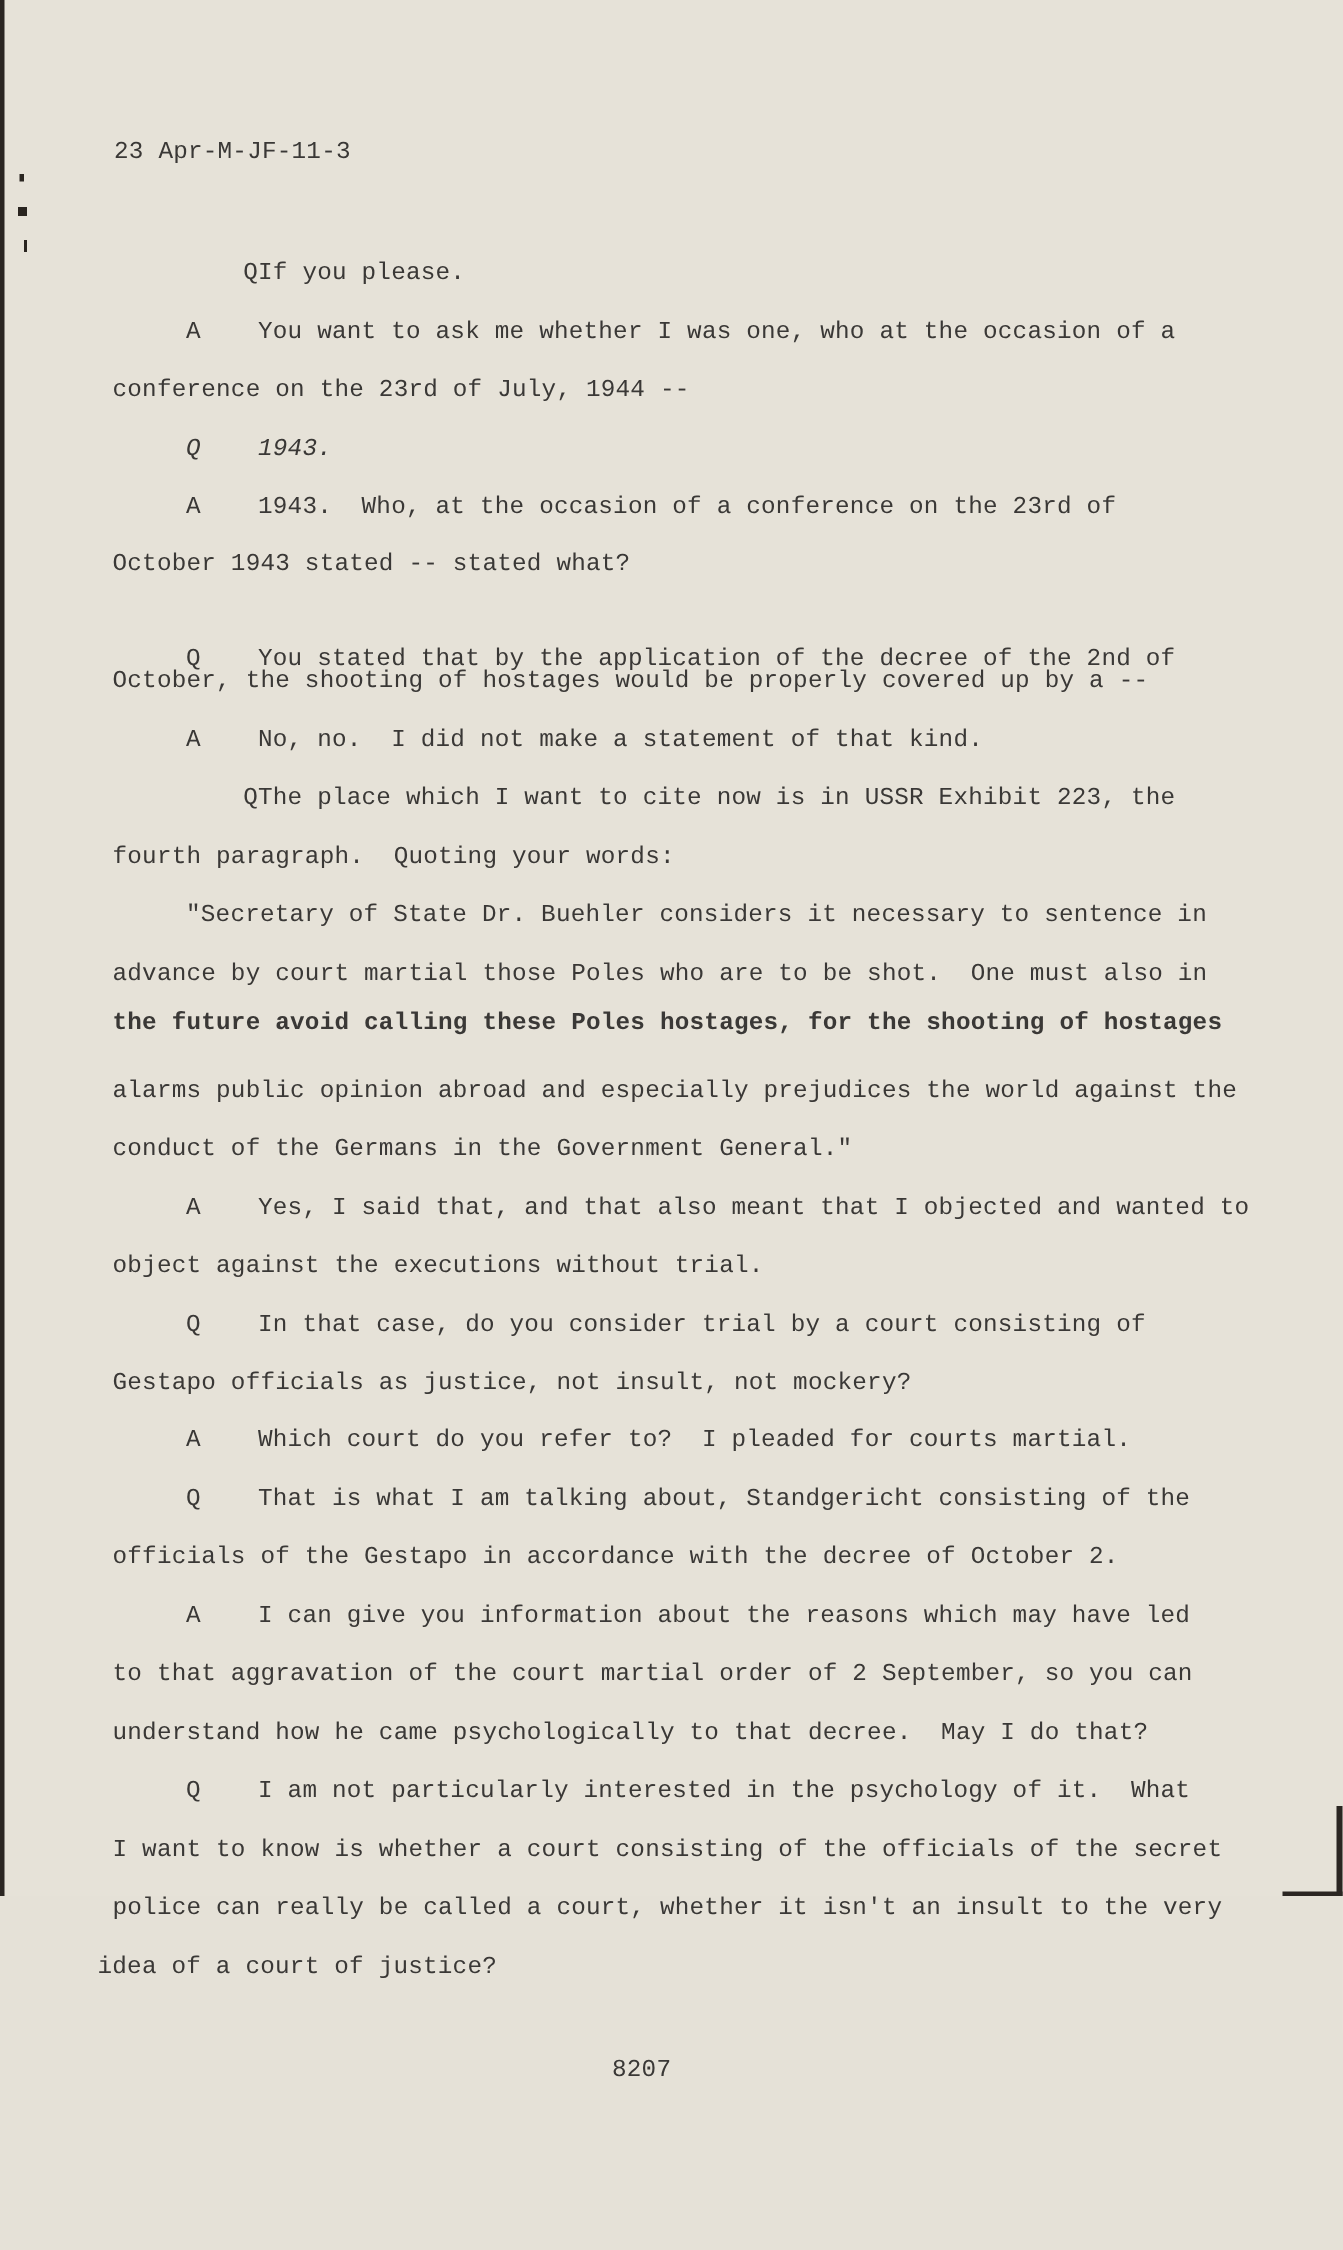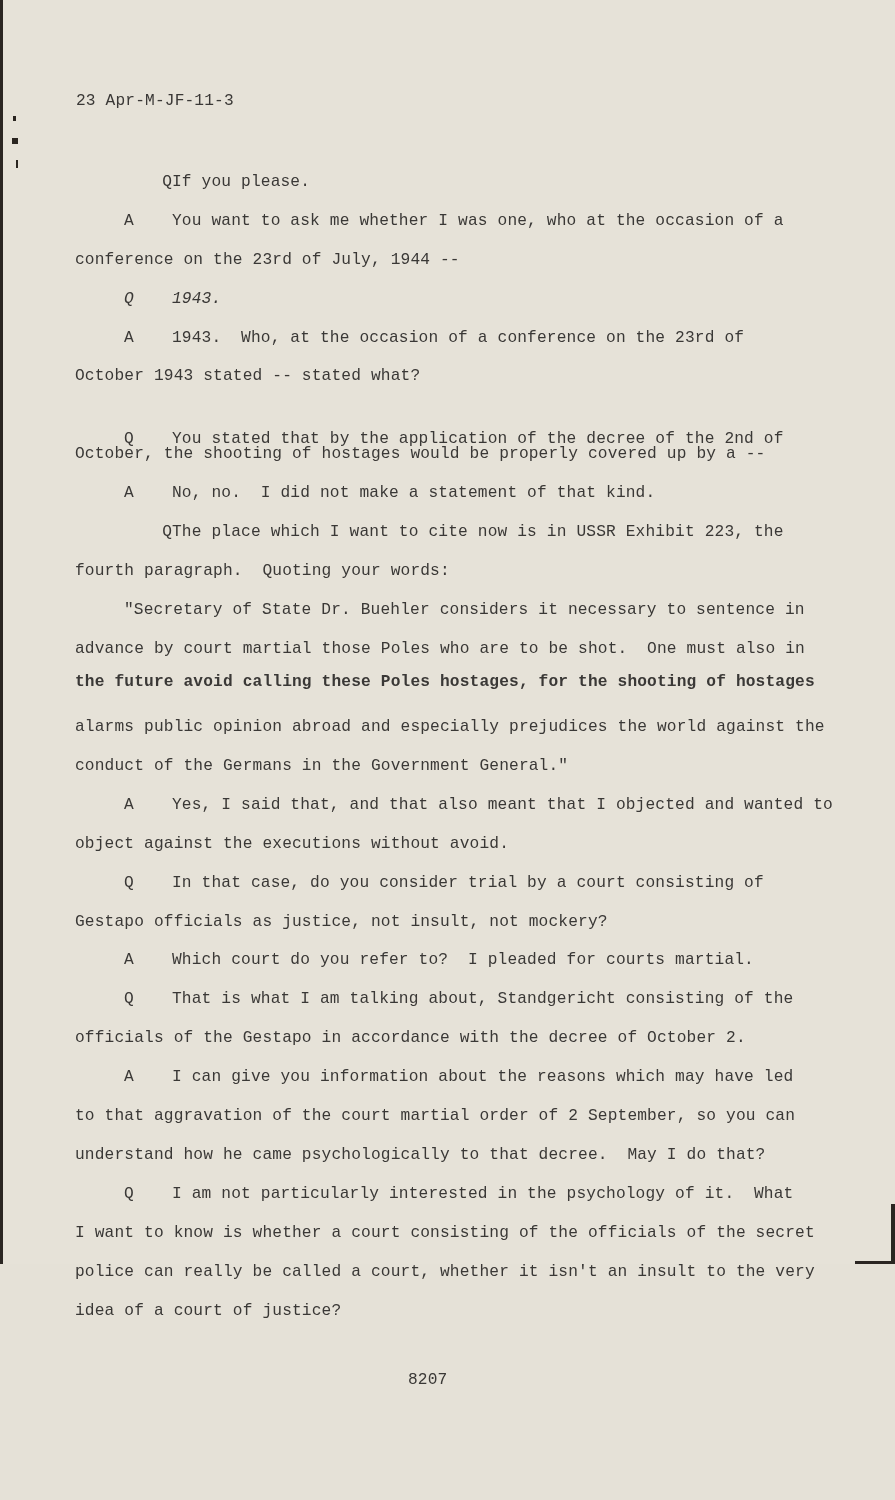--- a/index.html
+++ b/index.html
@@ -55,31 +55,31 @@
       <div class="line" style="top: 444px; left: 72px;"><span>October, the shooting of hostages would be properly covered up by a --</span></div>
       <div class="line" style="top: 483px; left: 121px;"><span class="spk">A</span><span>No, no.  I did not make a statement of that kind.</span></div>
       <div class="line" style="top: 522px; left: 121px; text-align: right;"><span class="spk">Q</span><span>The place which I want to cite now is in USSR Exhibit 223, the</span></div>
       <div class="line" style="top: 561px; left: 72px;"><span>fourth paragraph.  Quoting your words:</span></div>
       <div class="line" style="top: 600px; left: 121px;"><span>"Secretary of State Dr. Buehler considers it necessary to sentence in</span></div>
       <div class="line" style="top: 639px; left: 72px;"><span>advance by court martial those Poles who are to be shot.  One must also in</span></div>
       <div class="line" style="top: 672px; left: 72px; font-weight: bold;"><span>the future avoid calling these Poles hostages, for the shooting of hostages</span></div>
       <div class="line" style="top: 717px; left: 72px;"><span>alarms public opinion abroad and especially prejudices the world against the</span></div>
       <div class="line" style="top: 756px; left: 72px;"><span>conduct of the Germans in the Government General."</span></div>
       <div class="line" style="top: 795px; left: 121px;"><span class="spk">A</span><span>Yes, I said that, and that also meant that I objected and wanted to</span></div>
-      <div class="line" style="top: 834px; left: 72px;"><span>object against the executions without avoid.</span></div>
+      <div class="line" style="top: 834px; left: 72px;"><span>object against the executions without trial.</span></div>
       <div class="line" style="top: 873px; left: 121px;"><span class="spk">Q</span><span>In that case, do you consider trial by a court consisting of</span></div>
       <div class="line" style="top: 912px; left: 72px;"><span>Gestapo officials as justice, not insult, not mockery?</span></div>
       <div class="line" style="top: 950px; left: 121px;"><span class="spk">A</span><span>Which court do you refer to?  I pleaded for courts martial.</span></div>
       <div class="line" style="top: 989px; left: 121px;"><span class="spk">Q</span><span>That is what I am talking about, Standgericht consisting of the</span></div>
       <div class="line" style="top: 1028px; left: 72px;"><span>officials of the Gestapo in accordance with the decree of October 2.</span></div>
       <div class="line" style="top: 1067px; left: 121px;"><span class="spk">A</span><span>I can give you information about the reasons which may have led</span></div>
       <div class="line" style="top: 1106px; left: 72px;"><span>to that aggravation of the court martial order of 2 September, so you can</span></div>
       <div class="line" style="top: 1145px; left: 72px;"><span>understand how he came psychologically to that decree.  May I do that?</span></div>
       <div class="line" style="top: 1184px; left: 121px;"><span class="spk">Q</span><span>I am not particularly interested in the psychology of it.  What</span></div>
       <div class="line" style="top: 1223px; left: 72px; text-align: right;"><span>I want to know is whether a court consisting of the officials of the secret</span></div>
       <div class="line" style="top: 1262px; left: 72px;"><span>police can really be called a court, whether it isn't an insult to the very</span></div>
-      <div class="line" style="top: 1301px; left: 72px;"><span>idea of a court of justice?</span></div>
+      <div class="line" style="top: 1301px; left: 62px;"><span>idea of a court of justice?</span></div>
     </div>
 
   <div class="line pagenum">8207</div>
   <div class="edge-br"></div>
   <div class="edge-b"></div>
 </div>
 
 </body></html>

